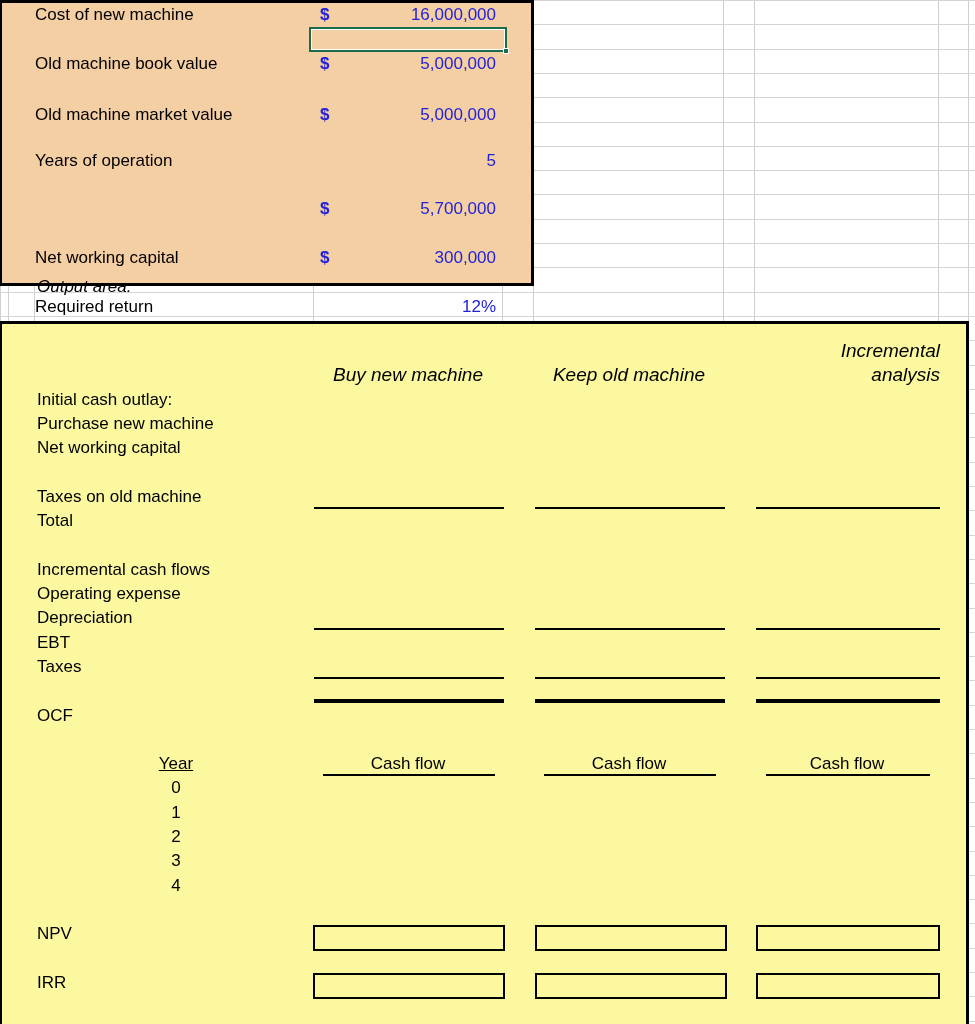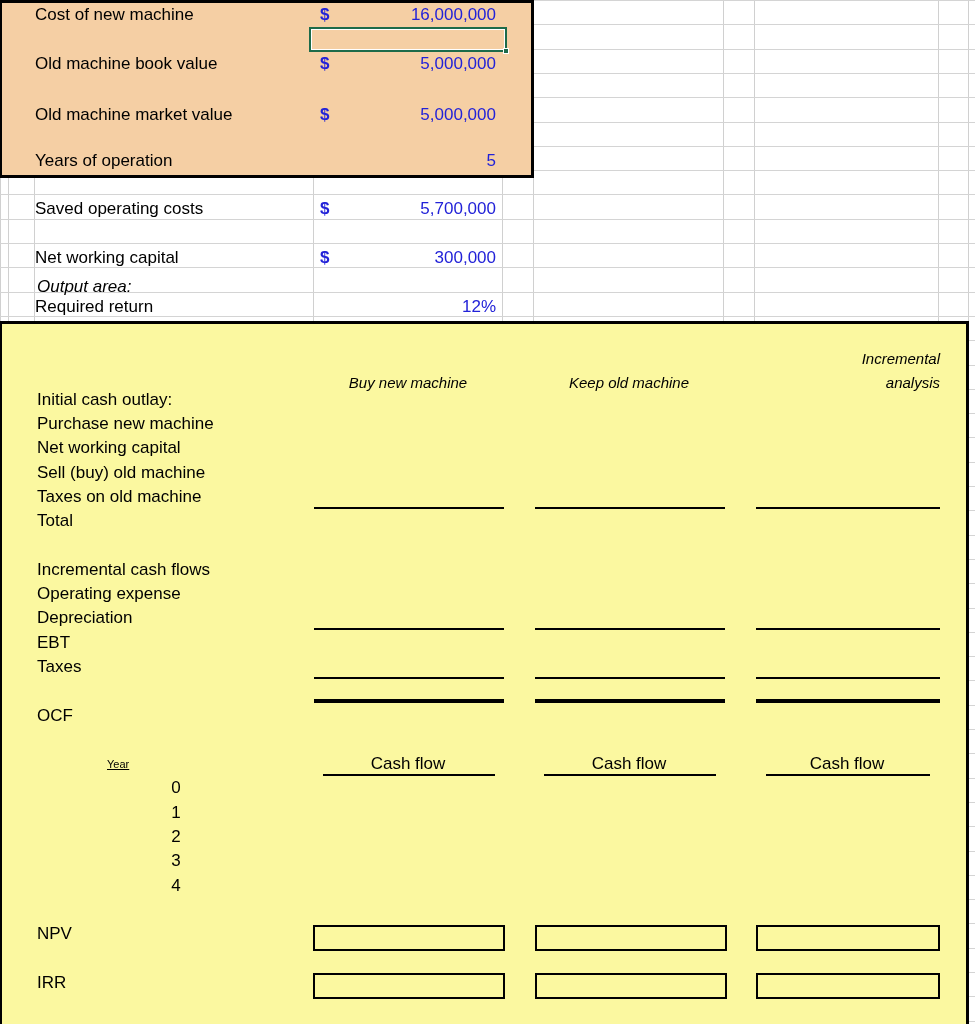--- a/index.html
+++ b/index.html
@@ -33,21 +33,21 @@
     position: absolute;
     left: 0; width: 975px;
     height: 1px;
     background: #d4d4d4;
   }
 
   
   #input-area {
     position: absolute;
     left: 0; top: 0;
-    width: 534px; height: 178px;
+    width: 534px; height: 286px;
     background: #f5cfa4;
     border: 3px solid #000000;
     border-left-width: 2px;
     z-index: 5;
   }
   .input-row {
     position: relative;
     height: 24.3px;
     line-height: 24.3px;
     white-space: nowrap;
@@ -131,22 +131,22 @@
     position: absolute;
     left: 35px;
     top: 0;
     font-size: 17px;
   }
   .olabel.italic { }
 
   
   .colhead {
     position: absolute;
-    top: 8px;
-    font-size: 15px;
+    top: 0;
+    font-size: 19px;
     font-style: italic;
     text-align: center;
   }
   .colhead.right { text-align: right; }
 
   
   .c1 { left: 310px;  width: 192px; }
   .c2 { left: 531px;  width: 192px; }
   .c3 { left: 752px;  width: 186px; }
 
@@ -164,21 +164,22 @@
   .r1 { left: 312px; width: 190px; }
   .r2 { left: 533px; width: 190px; }
   .r3 { left: 754px; width: 184px; }
 
   
   .year-head {
     position: absolute;
     top: 0;
     left: 105px;
     width: 138px;
-    font-size: 11px;
+    text-align: center;
+    font-size: 17px;
     text-decoration: underline;
   }
   .year-val {
     position: absolute;
     top: 0;
     left: 105px;
     width: 138px;
     text-align: center;
     font-size: 17px;
   }
@@ -287,21 +288,20 @@
     <span class="inp-value">5,000,000</span>
   </div>
 
   <div class="input-row" style="top:72.9px;">
     <span class="inp-label">Years of operation</span>
     <span class="inp-dollar"></span>
     <span class="inp-value">5</span>
   </div>
 
   <div class="input-row" style="top:97.2px;">
-    <span class="inp-label">Saved operating costs</span>
     <span class="inp-dollar">$</span>
     <span class="inp-value">5,700,000</span>
   </div>
 
   <div class="input-row" style="top:121.5px;">
     <span class="inp-label">Net working capital</span>
     <span class="inp-dollar">$</span>
     <span class="inp-value">300,000</span>
   </div>
 
@@ -341,23 +341,20 @@
   </div>
 
   <div class="orow" style="top:63.6px;">
     <span class="olabel italic">Initial cash outlay:</span>
   </div>
   <div class="orow" style="top:87.9px;">
     <span class="olabel">Purchase new machine</span>
   </div>
   <div class="orow" style="top:112.2px;">
     <span class="olabel">Net working capital</span>
-  </div>
-  <div class="orow" style="top:136.5px;">
-    <span class="olabel">Sell (buy) old machine</span>
   </div>
   <div class="orow" style="top:160.8px;">
     <span class="olabel">Taxes on old machine</span>
   </div>
 
   <div class="rule r1" style="top:183px;"></div>
   <div class="rule r2" style="top:183px;"></div>
   <div class="rule r3" style="top:183px;"></div>
 
   <div class="orow" style="top:185.1px;padding-left:48px;">

